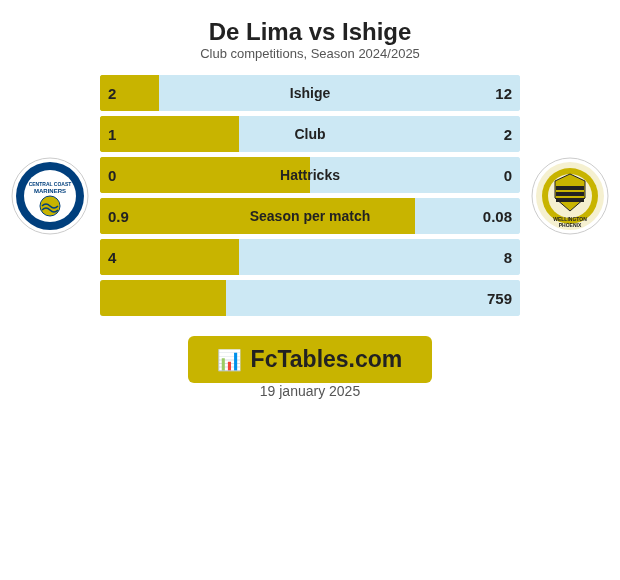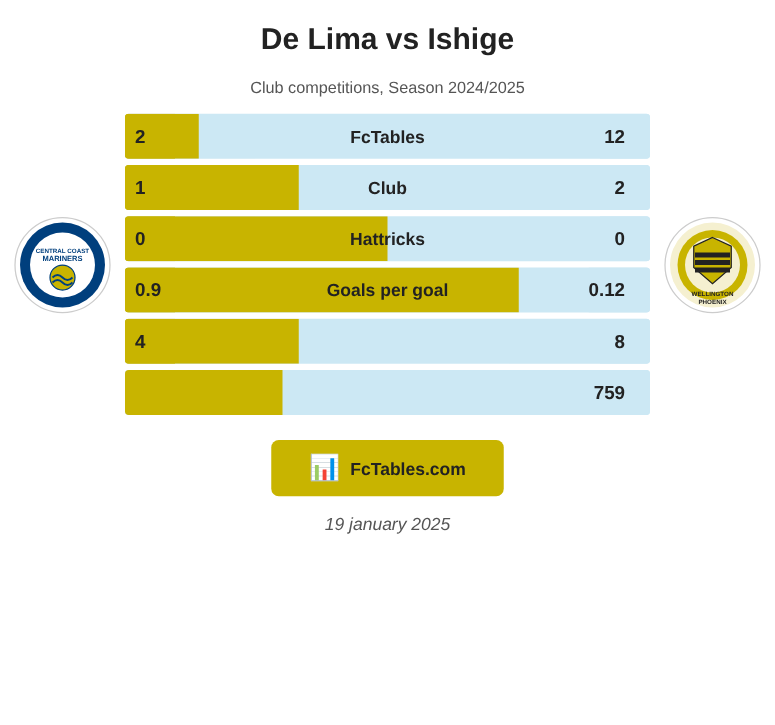--- a/index.html
+++ b/index.html
@@ -21,21 +21,21 @@
 
     .header h1 {
       font-size: 24px;
       font-weight: bold;
       color: #222;
     }
 
     .header .subtitle {
       font-size: 13px;
       color: #555;
-      margin-top: 16px;
+      margin-top: 0;
     }
 
     .main-content {
       display: flex;
       align-items: center;
       justify-content: center;
       width: 100%;
       padding: 8px 10px;
       gap: 10px;
     }
@@ -95,21 +95,21 @@
     }
 
     .stat-right-val {
       position: absolute;
       right: 0;
       top: 0;
       height: 100%;
       background: #cce8f4;
       display: flex;
       align-items: center;
-      padding-right: 20px;
+      padding-right: 8px;
       font-weight: bold;
       font-size: 15px;
       color: #222;
       z-index: 2;
       min-width: 40px;
       justify-content: flex-end;
     }
 
     .stat-label {
       flex: 1;
@@ -138,30 +138,28 @@
       align-items: center;
       gap: 8px;
     }
 
     .watermark .wm-icon {
       font-size: 20px;
       color: #333;
     }
 
     .watermark .wm-text {
-      font-size: 14px;
+      font-size: 23px;
       font-weight: bold;
       color: #222;
     }
 
     .date {
-      margin-top: 14px;
       font-size: 14px;
       color: #555;
-      font-style: italic;
     }
   </style>
 </head>
 <body>
 
 <div class="header">
   <h1>De Lima vs Ishige</h1>
   <div class="subtitle">Club competitions, Season 2024/2025</div>
 </div>
 
@@ -181,40 +179,40 @@
 
       <path d="M32 50 Q36 46 40 50 Q44 54 48 50" fill="none" stroke="#003f7d" stroke-width="1.5"></path>
       <path d="M32 54 Q36 50 40 54 Q44 58 48 54" fill="none" stroke="#003f7d" stroke-width="1.5"></path>
     </svg>
   </div>
 
   <div class="stats-container" id="stats-container">
   <div class="stat-row">
         <div class="left-bar" style="width: 14%;"></div>
         <div class="stat-left-val">2</div>
-        <div class="stat-label">FcTables</div>
+        <div class="stat-label">Ishige</div>
         <div class="stat-right-val">12</div>
       </div>
       <div class="stat-row">
         <div class="left-bar" style="width: 33%;"></div>
         <div class="stat-left-val">1</div>
         <div class="stat-label">Club</div>
         <div class="stat-right-val">2</div>
       </div>
       <div class="stat-row">
         <div class="left-bar" style="width: 50%;"></div>
         <div class="stat-left-val">0</div>
         <div class="stat-label">Hattricks</div>
         <div class="stat-right-val">0</div>
       </div>
       <div class="stat-row">
         <div class="left-bar" style="width: 75%;"></div>
         <div class="stat-left-val">0.9</div>
-        <div class="stat-label">Goals per goal</div>
-        <div class="stat-right-val">0.12</div>
+        <div class="stat-label">Season per match</div>
+        <div class="stat-right-val">0.08</div>
       </div>
       <div class="stat-row">
         <div class="left-bar" style="width: 33%;"></div>
         <div class="stat-left-val">4</div>
         <div class="stat-right-val">8</div>
       </div>
       <div class="stat-row">
         <div class="left-bar" style="width: 30%;"></div>
         <div class="stat-right-val">759</div>
       </div>

